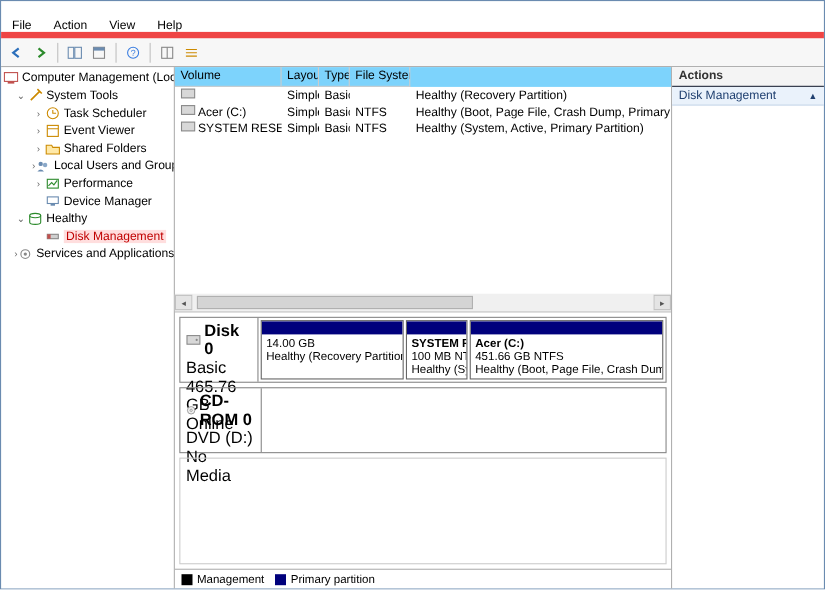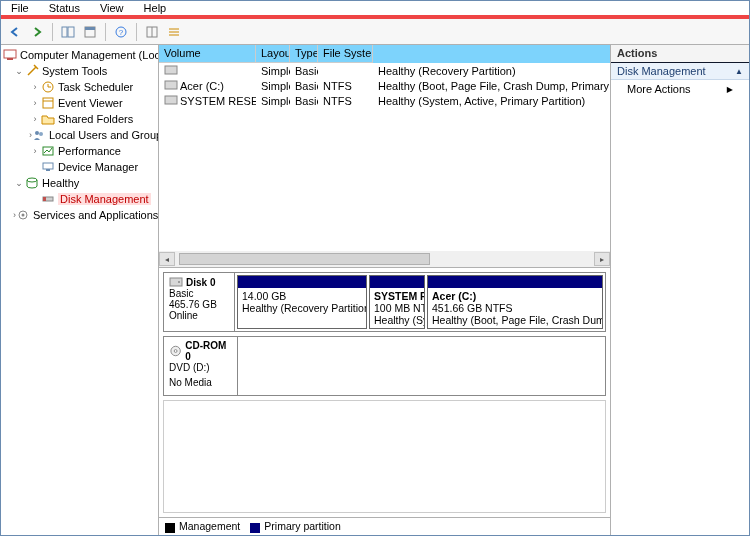--- a/index.html
+++ b/index.html
@@ -7,21 +7,21 @@
   .window { width: 750px; height: 536px; border: 1px solid #6a8bb0; position: relative; display: flex; flex-direction: column; background: #fff; }
 
   
   .title-bar { height: 20px; display: flex; align-items: center; padding: 0 2px; background: #fff; border-bottom: 1px solid #d0d0d0; }
   .title-icon { width: 14px; height: 14px; margin: 0 4px 0 2px; }
   .title-text { flex: 1; color: #555; }
   .win-btns { display: flex; gap: 0; }
   .win-btn { width: 28px; height: 18px; display: flex; align-items: center; justify-content: center; color: #555; font-size: 10px; cursor: pointer; }
 
   
-  .menu-bar { height: 18px; display: flex; align-items: center; padding: 1px 6px; gap: 12px; border-bottom: 4px solid #ef4444; }
+  .menu-bar { height: 18px; display: flex; align-items: center; padding: 1px 6px; gap: 12px; border-bottom: 6px solid #ef4444; margin-top: 16px; }
   .menu-bar span { cursor: pointer; padding: 1px 4px; }
 
   
   .toolbar { height: 26px; display: flex; align-items: center; padding: 0 4px; gap: 2px; border-bottom: 1px solid #b0b0b0; background: #f7f7f7; }
   .tbtn { width: 20px; height: 20px; display: flex; align-items: center; justify-content: center; border: 1px solid transparent; cursor: pointer; }
   .tsep { width: 1px; height: 18px; background: #c0c0c0; margin: 0 3px; }
 
   
   .body { flex: 1; display: flex; min-height: 0; }
   .tree-pane { width: 158px; border-right: 1px solid #b0b0b0; overflow: hidden; padding-top: 2px; }
@@ -52,21 +52,21 @@
   .c-fs    { width: 55px; }
   .c-stat  { flex: 1; }
   .fake-scroll { height: 16px; background: #f0f0f0; display: flex; align-items: center; }
   .fake-scroll .arrow { width: 16px; height: 14px; background: #e4e4e4; border: 1px solid #c0c0c0; display: flex; align-items: center; justify-content: center; font-size: 8px; color: #555;}
   .fake-scroll .track { flex: 1; height: 14px; background: #f0f0f0; position: relative; }
   .fake-scroll .thumb { position: absolute; left: 4px; top: 1px; height: 12px; width: 60%; background: #d4d4d4; border: 1px solid #b0b0b0; }
 
   
   .graph-pane { flex: 1; border-top: 1px solid #b0b0b0; display: flex; flex-direction: column; padding: 4px; gap: 4px; min-height: 0; }
   .disk-row { display: flex; border: 1px solid #888; height: 60px; }
-  .disk-head { width: 74px; border-right: 1px solid #888; padding: 3px 5px; display: flex; flex-direction: column; font-size: 10px; }
+  .disk-head { width: 74px; border-right: 1px solid #888; padding: 3px 5px; display: flex; flex-direction: column; font-size: 15px; }
   .disk-head .dh-top { display: flex; align-items: center; gap: 3px; }
   .parts { flex: 1; display: flex; gap: 2px; padding: 2px; }
   .part { border: 1px solid #666; display: flex; flex-direction: column; overflow: hidden; }
   .part .p-band { height: 12px; background: #00007c; }
   .part .p-body { flex: 1; padding: 2px 4px; font-size: 10.5px; line-height: 12px; overflow: hidden; white-space: nowrap; }
   .graph-fill { flex: 1; border: 1px solid #ccc; }
 
   
   .legend { height: 18px; border-top: 1px solid #b0b0b0; display: flex; align-items: center; padding: 0 6px; gap: 10px; font-size: 10.5px; }
   .legend .sw { width: 10px; height: 10px; display: inline-block; margin-right: 4px; vertical-align: middle; }
@@ -77,21 +77,21 @@
   .actions-item { padding: 3px 16px; cursor: pointer; display: flex; align-items: center; justify-content: space-between; }
 </style>
 </head>
 <body>
 
 <div class="window">
 
 
   <div class="menu-bar">
     <span>File</span>
-    <span>Status</span>
+    <span>Action</span>
     <span>View</span>
     <span>Help</span>
   </div>
 
   <div class="toolbar">
     <div class="tbtn">
         <svg width="14" height="14" viewBox="0 0 14 14">
           <path d="M9 3 L4 7 L9 11" fill="none" stroke="#2c6fbb" stroke-width="2"></path>
         </svg>
       </div>
@@ -328,20 +328,16 @@
         <span><span class="sw" style="background:#00007c"></span><span>Primary partition</span></span>
       </div>
     </div>
 
     <div class="actions-pane">
       <div class="actions-header">Actions</div>
       <div class="actions-sect">
         <span>Disk Management</span>
         <span style="font-size:8px">▲</span>
       </div>
-      <div class="actions-item">
-        <span>More Actions</span>
-        <span style="font-size:8px">▶</span>
-      </div>
     </div>
 
   </div>
 </div>
 
 </body></html>

